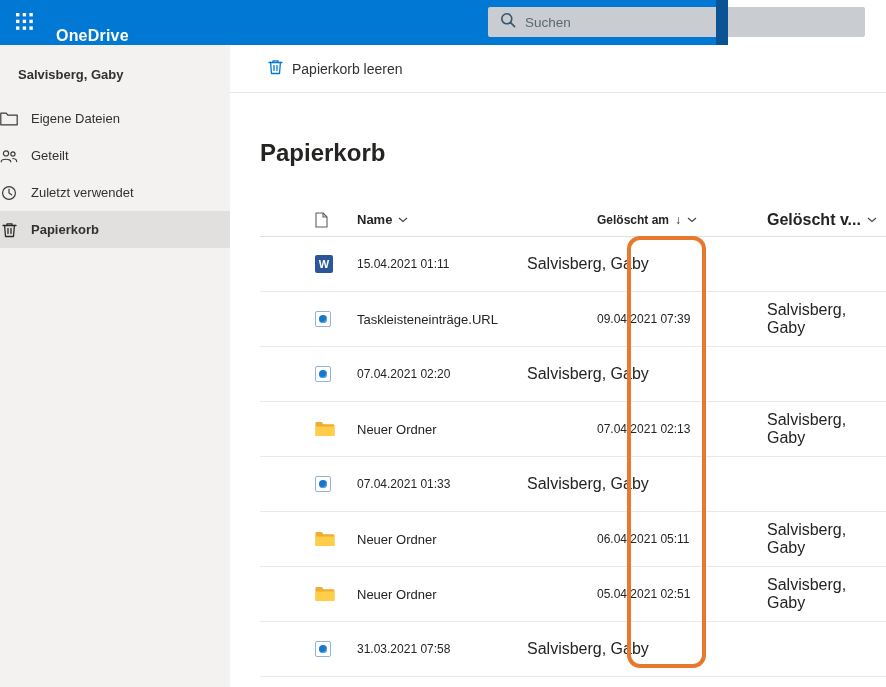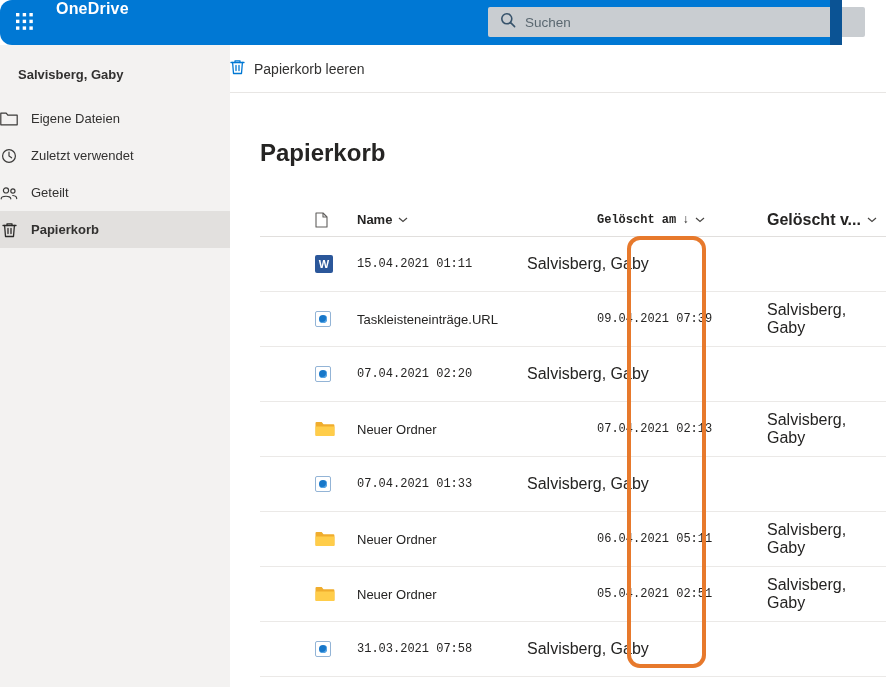--- a/index.html
+++ b/index.html
@@ -1,54 +1,54 @@
 <!DOCTYPE html>
 <html><head>
 <meta charset="utf-8">
 <style>
   * { margin:0; padding:0; box-sizing:border-box; }
   html,body { width:886px; height:687px; overflow:hidden; background:#fff;
     font-family:"Liberation Sans","DejaVu Sans",sans-serif; color:#252423; }
 
   
-  .topbar { position:fixed; top:0; left:0; width:842px; height:45px;
-    background:#0078d4; display:flex; align-items:flex-start; z-index:5;border-radius:12px; }
+  .topbar { position:fixed; top:0; left:0; width:728px; height:45px;
+    background:#0078d4; display:flex; align-items:flex-end; z-index:5; }
   .waffle-btn { width:48px; height:45px; display:flex; align-items:center; justify-content:center;
     background:transparent; border:none; cursor:pointer; }
   .app-title { color:#fff; font-size:16px; font-weight:700; margin-left:8px; letter-spacing:.2px; }
   .searchbox { position:absolute; left:488px; top:7px; width:377px; height:30px;
     background:#c9cdd1; border-radius:2px; display:flex; align-items:center; padding-left:12px; }
   .searchbox input { flex:1; border:none; background:transparent; outline:none;
     font-size:13.5px; color:#2b2b2b; margin-left:9px; font-family:inherit; }
   .searchbox input::placeholder { color:#5a6770; }
   .header-edge { position:absolute; right:0; top:0; width:12px; height:45px; background:#0b5394; cursor:pointer; }
 
   
   .sidebar { position:fixed; top:45px; left:0; width:230px; bottom:0; background:#f3f2f1; }
   .user-name { font-size:13px; font-weight:700; color:#323130; padding:22px 0 18px 18px; }
   .nav-item { height:37px; display:flex; align-items:center; gap:13px;
     font-size:13px; color:#323130; cursor:pointer; }
   .nav-item .nav-icon { width:18px; display:flex; justify-content:center; }
   .nav-item.selected { background:#e2e0de; font-weight:700; }
 
   
   .main { position:fixed; top:45px; left:230px; width:656px; bottom:0; background:#fff; }
-  .toolbar { height:48px; display:flex; align-items:center; 
+  .toolbar { height:48px; display:flex; align-items:center; padding-left:38px;
     border-bottom:1px solid #e8e6e4; }
   .toolbar-btn { display:flex; align-items:center; gap:9px; background:none; border:none;
     font-size:14px; color:#323130; cursor:pointer; font-family:inherit; }
   h1.page-title { margin:46px 0 0 30px; font-size:24px; font-weight:700; color:#252423; }
 
   .table { margin:36px 0 4px 30px; }
   .thead, .trow { display:flex; align-items:center; padding-left:55px; }
   .thead { height:34px; border-bottom:1px solid #e1dfdd; font-size:13.5px; font-weight:700; color:#252423; }
   .trow  { height:55px; border-bottom:1px solid #ebe9e7; cursor:pointer; }
   .cell-icon { flex:0 0 42px; display:flex; align-items:center; }
   .cell-name { flex:0 0 240px; font-size:13px; white-space:nowrap; overflow:hidden; }
-  .cell-date { flex:0 0 170px; font-size:12px;font-family:Liberation Mono, monospace; }
+  .cell-date { flex:0 0 170px; font-size:12px; }
   .cell-by   { flex:1; font-size:16px; }
   .hcell { display:flex; align-items:center; gap:6px; cursor:pointer; }
   .sort-arrow { font-size:12px; font-weight:400; color:#252423; }
 
   
   .fi-word { width:18px; height:18px; background:#2b579a; color:#fff; border-radius:2px;
     font-size:11px; font-weight:700; display:inline-flex; align-items:center; justify-content:center; }
   .fi-url { width:16px; height:16px; border:1px solid #93b4d6; border-radius:2px; background:#fff;
     display:inline-flex; align-items:center; justify-content:center; }
   .fi-url .dot { width:8px; height:8px; border-radius:50%; background:#1777c9;
@@ -98,38 +98,38 @@
     <span class="nav-icon">
       <svg width="18" height="14" viewBox="0 0 18 14" fill="none" stroke="#3b3a39" stroke-width="1.2" stroke-linejoin="round">
         <path d="M.8 1.2h5.4l1.6 2h9.4v9.6H.8z"></path>
       </svg>
     </span>
     <span>Eigene Dateien</span>
   </div>
 
   <div class="nav-item">
     <span class="nav-icon">
-      <svg width="16" height="16" viewBox="0 0 16 16" fill="none" stroke="#3b3a39" stroke-width="1.2" stroke-linecap="round">
-        <circle cx="8" cy="8" r="6.4"></circle>
-          <path d="M8 4.2V8l2.6 1.8"></path>
-      </svg>
-    </span>
-    <span>Zuletzt verwendet</span>
-  </div>
-
-  <div class="nav-item">
-    <span class="nav-icon">
       <svg width="18" height="14" viewBox="0 0 18 14" fill="none" stroke="#3b3a39" stroke-width="1.2" stroke-linecap="round">
         <circle cx="6" cy="4.4" r="2.6"></circle>
           <path d="M1.2 12.8c0-3.4 9.6-3.4 9.6 0"></path>
         <circle cx="12.9" cy="5" r="2.1"></circle>
           <path d="M12.8 9.5c2.3.2 3.9 1.4 3.9 3.1"></path>
       </svg>
     </span>
     <span>Geteilt</span>
+  </div>
+
+  <div class="nav-item">
+    <span class="nav-icon">
+      <svg width="16" height="16" viewBox="0 0 16 16" fill="none" stroke="#3b3a39" stroke-width="1.2" stroke-linecap="round">
+        <circle cx="8" cy="8" r="6.4"></circle>
+          <path d="M8 4.2V8l2.6 1.8"></path>
+      </svg>
+    </span>
+    <span>Zuletzt verwendet</span>
   </div>
 
   <div class="nav-item selected">
     <span class="nav-icon">
       <svg width="15" height="16" viewBox="0 0 15 16" fill="none" stroke="#2b2a29" stroke-width="1.3" stroke-linecap="round" stroke-linejoin="round">
         <path d="M1 3.5h13"></path>
           <path d="M5 3.5V1.8h5v1.7"></path>
           <path d="M2.6 3.5l.9 11h8l.9-11"></path>
           <path d="M6 6.5v5M9 6.5v5"></path>
       </svg>

